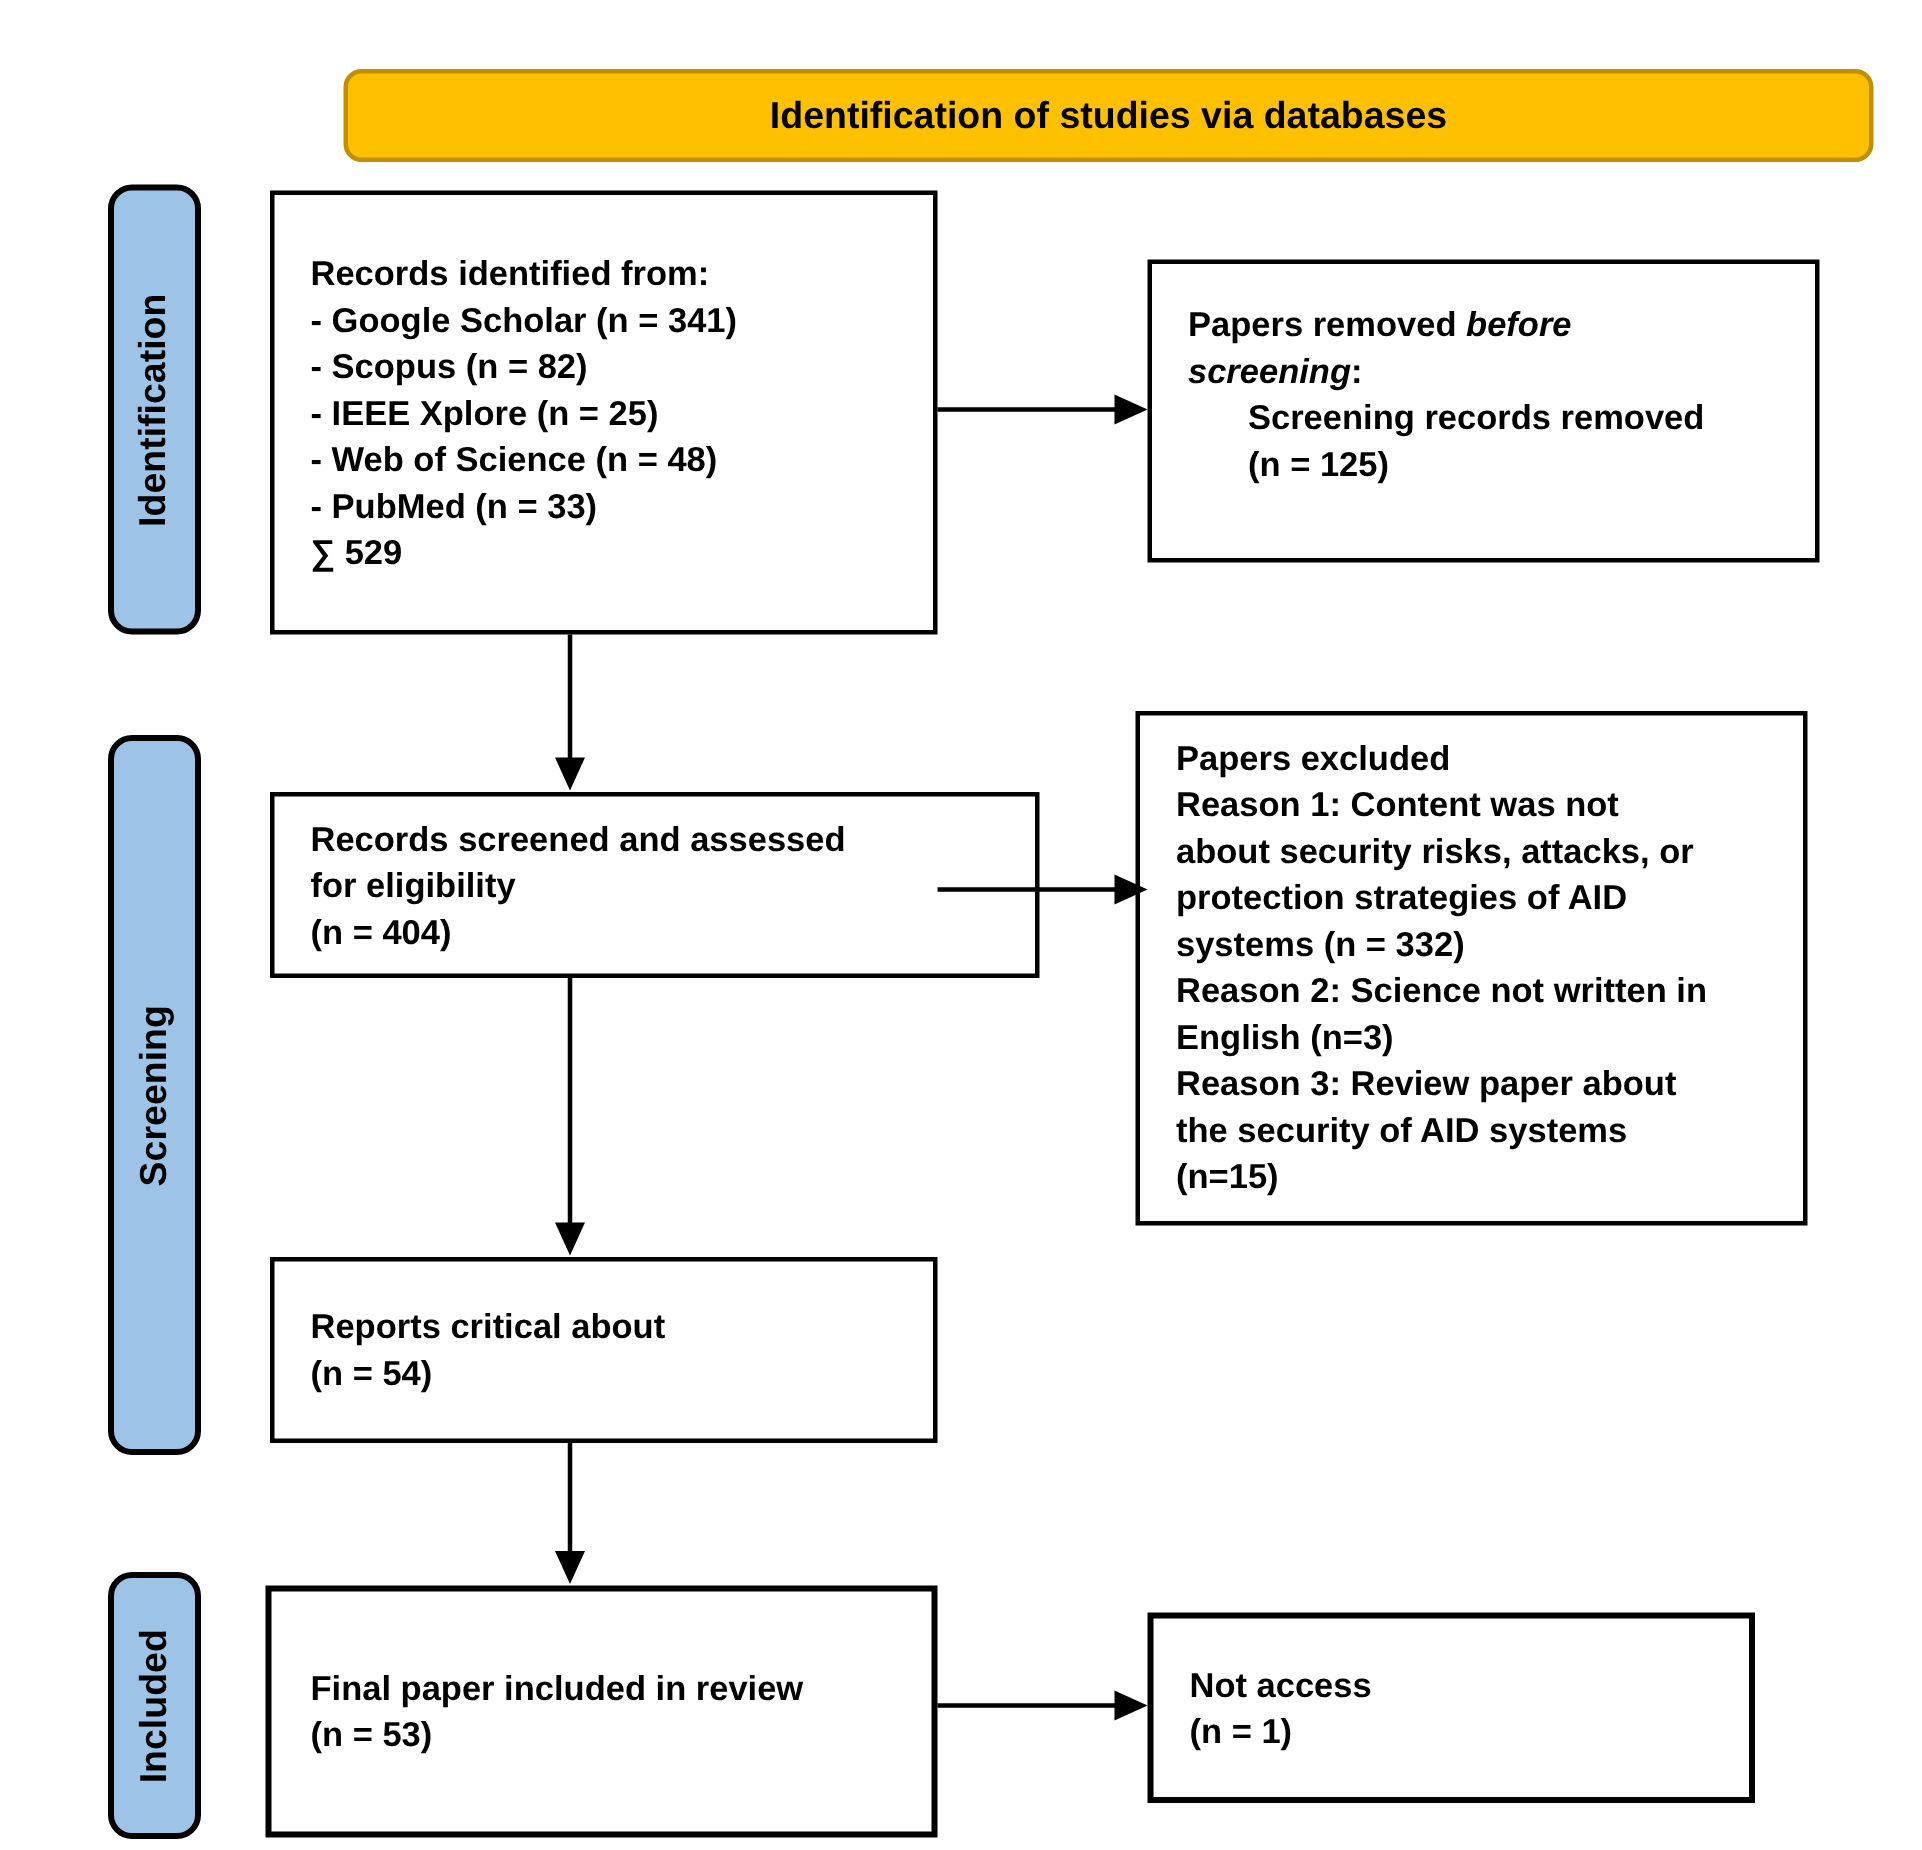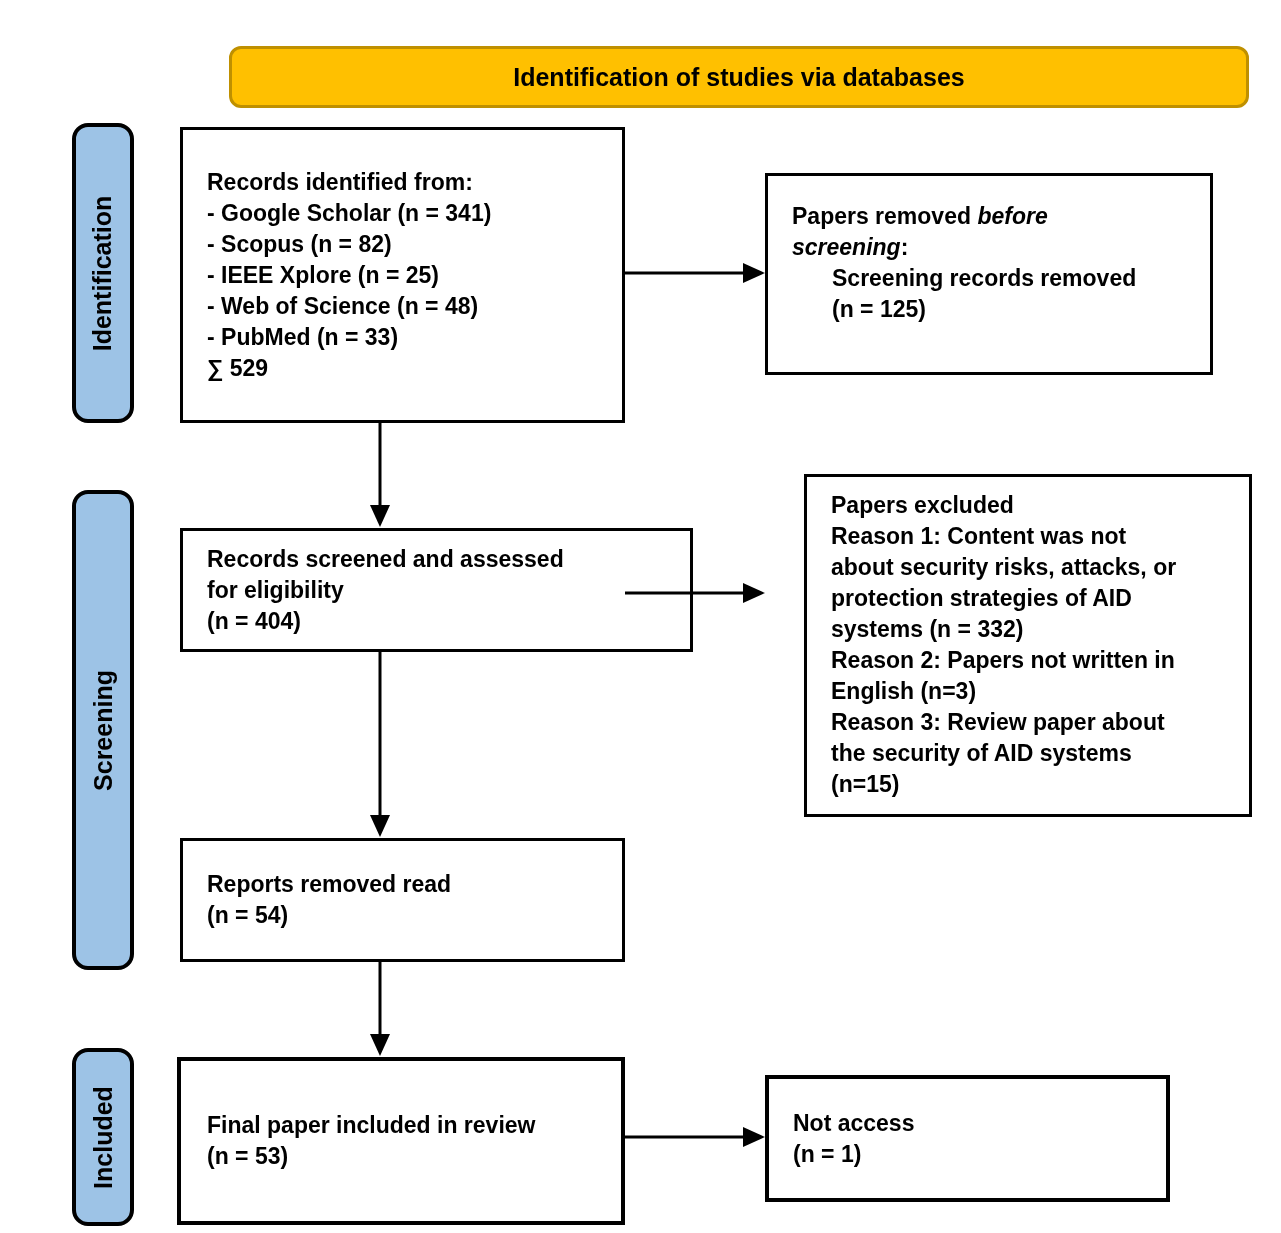--- a/index.html
+++ b/index.html
@@ -59,21 +59,21 @@
   .centered {
     display: flex; flex-direction: column; justify-content: center;
   }
 
   .box-records-identified { left: 180px; top: 127px; width: 445px; height: 296px; padding-left: 24px; }
   .box-records-screened   { left: 180px; top: 528px; width: 513px; height: 124px; padding-left: 24px; }
   .box-reports-read       { left: 180px; top: 838px; width: 445px; height: 124px; padding-left: 24px; }
   .box-final-included     { left: 177px; top: 1057px; width: 448px; height: 168px; padding-left: 26px; border-width: 4px; }
 
   .box-papers-removed  { left: 765px; top: 173px; width: 448px; height: 202px; padding: 25px 18px 0 24px; }
-  .box-papers-excluded { left: 804px; top: 474px; width: 448px; height: 343px; padding: 13px 10px 0 24px; }
+  .box-papers-excluded { left: 757px; top: 474px; width: 448px; height: 343px; padding: 13px 10px 0 24px; }
   .box-not-access      { left: 765px; top: 1075px; width: 405px; height: 127px; padding-left: 24px; border-width: 4px; }
 
   .indent { padding-left: 40px; }
   em.it { font-style: italic; }
 
   
   svg.arrows {
     position: absolute;
     left: 0; top: 0;
     width: 1281px; height: 1233px;
@@ -128,31 +128,31 @@
       </div>
   </div>
 
   <div class="box box-papers-excluded">
     <div>
         <div class="line">Papers excluded</div>
         <div class="line">Reason 1: Content was not</div>
         <div class="line">about security risks, attacks, or</div>
         <div class="line">protection strategies of AID</div>
         <div class="line">systems (n = 332)</div>
-        <div class="line">Reason 2: Papers not written in</div>
+        <div class="line">Reason 2: Science not written in</div>
         <div class="line">English (n=3)</div>
         <div class="line">Reason 3: Review paper about</div>
         <div class="line">the security of AID systems</div>
         <div class="line">(n=15)</div>
       </div>
   </div>
 
   <div class="box box-reports-read centered">
     <div>
-        <div class="line">Reports removed read</div>
+        <div class="line">Reports critical about</div>
         <div class="line">(n = 54)</div>
       </div>
   </div>
 
   <div class="box box-final-included centered">
     <div>
         <div class="line">Final paper included in review</div>
         <div class="line">(n = 53)</div>
       </div>
   </div>

